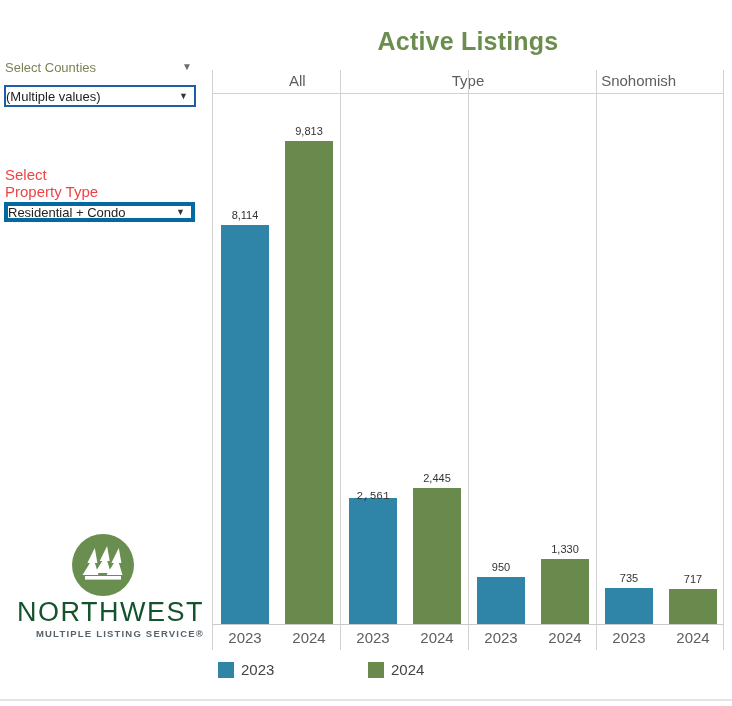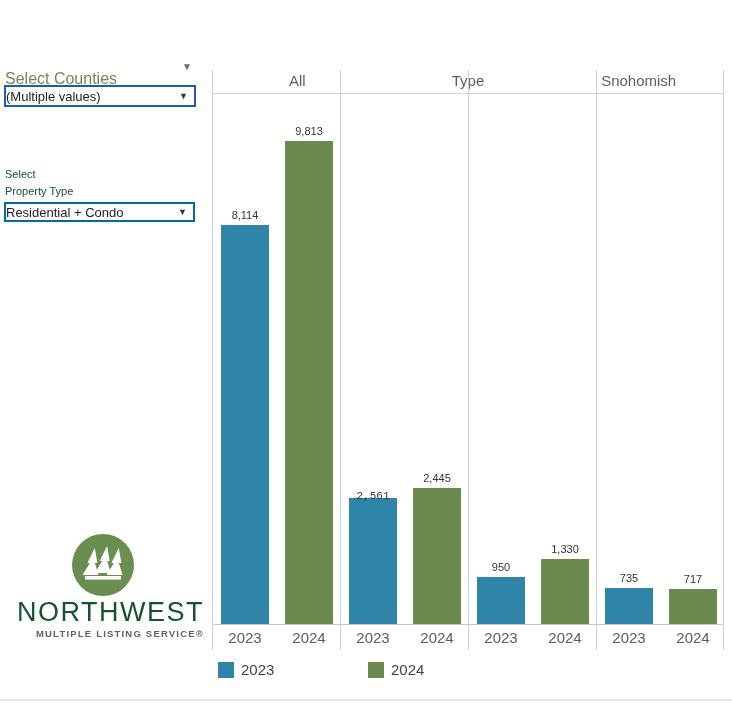--- a/index.html
+++ b/index.html
@@ -4,28 +4,28 @@
 <style>
   * { margin:0; padding:0; box-sizing:border-box; }
   body { font-family:"Liberation Sans", sans-serif; background:#ffffff; }
   .page { position:relative; width:732px; height:706px; background:#fff; overflow:hidden; }
 
   
   .chart-title { position:absolute; left:212px; top:27px; width:512px; text-align:center;
     font-size:25px; font-weight:bold; color:#6b8e4e; letter-spacing:0.2px; }
 
   
-  .flt-label { position:absolute; left:5px; top:70px; font-size:16px; color:#7e8156; }
+  .flt-label { position:absolute; left:5px; top:60px; font-size:13px; color:#7e8156; }
   .flt-menu-caret { position:absolute; left:182px; top:61px; font-size:10px; color:#6e6e6e; cursor:pointer; }
   .dropdown { position:absolute; display:flex; align-items:center; background:#fff; cursor:pointer; }
   .dd-counties { left:4px; top:85px; width:192px; height:22px; border:2px solid #1d5da9; }
-  .dd-property { left:4px; top:202px; width:191px; height:20px; border:2px solid #0369a1; }
+  .dd-property { left:4px; top:202px; width:191px; height:20px; border:4px solid #0369a1; }
   .dd-text { flex:1; font-size:13px; color:#222; white-space:nowrap; overflow:hidden; }
   .dd-caret { font-size:9px; color:#333; padding-right:6px; }
-  .flt-label2 { position:absolute; left:5px; top:166px; font-size:11px; color:#14532d; line-height:17px; }
+  .flt-label2 { position:absolute; left:5px; top:166px; font-size:15px; color:#ef4444; line-height:17px; }
 
   
   .logo-circle { position:absolute; left:72px; top:534px; width:62px; height:62px;
     border-radius:50%; background:#6a8e4f; display:flex; align-items:center; justify-content:center; }
   .logo-brand { position:absolute; left:2px; top:597px; width:202px; text-align:right;
     font-size:27px; color:#14532d; letter-spacing:1.5px; }
   .logo-tagline { position:absolute; left:2px; top:628px; width:202px; text-align:right;
     font-size:9.5px; font-weight:bold; color:#57626c; letter-spacing:1.2px; }
 
   
@@ -49,20 +49,21 @@
   .swatch { width:16px; height:16px; margin-right:7px; }
   .legend-text { font-size:15px; color:#444; }
 
   .bottom-line { position:absolute; left:0; top:699px; width:732px; height:2px; background:#e2e4e7; }
 </style>
 </head>
 <body>
 
 <div class="page">
 
+  <div class="chart-title">Active Listings</div>
 
   <div class="flt-label">Select Counties</div>
   <div class="flt-menu-caret">▼</div>
   <div class="dropdown dd-counties">
     <span class="dd-text">(Multiple values)</span>
     <span class="dd-caret">▼</span>
   </div>
 
   <div class="flt-label2">
     <span>Select</span><br>

